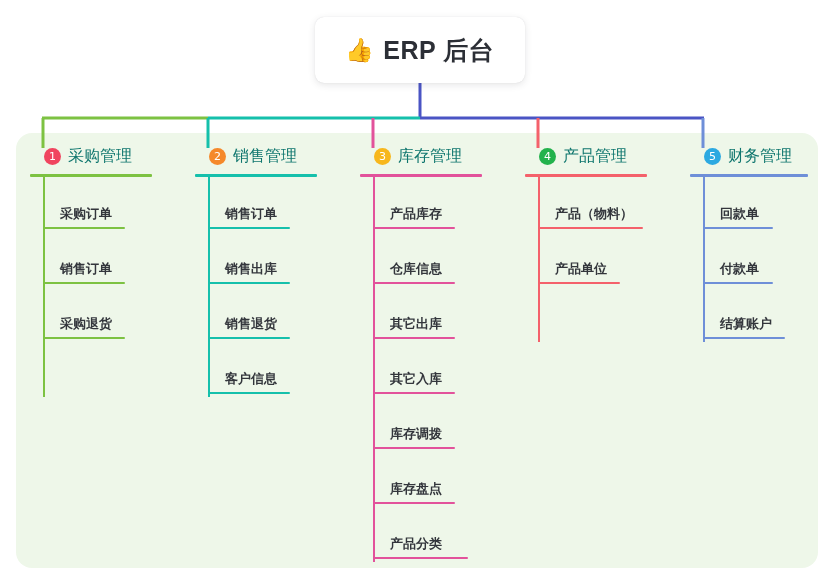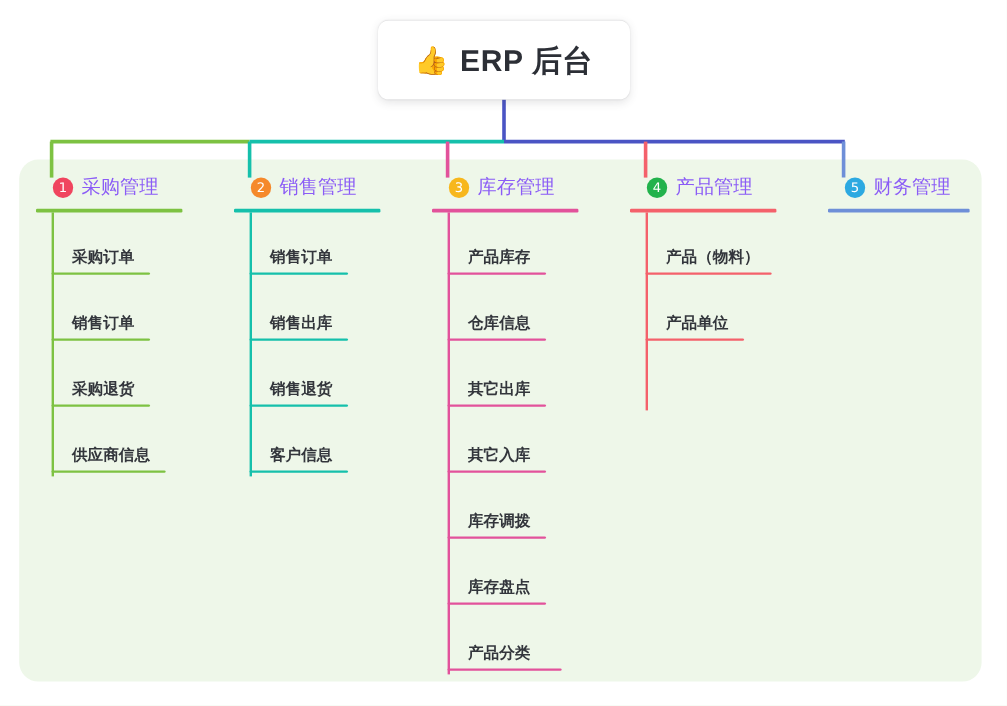--- a/index.html
+++ b/index.html
@@ -98,21 +98,21 @@
     border-radius: 50%;
     color: #ffffff;
     font-size: 11px;
     line-height: 17px;
     text-align: center;
     font-family: "DejaVu Sans", sans-serif;
     flex: none;
   }
   .col-title {
     font-size: 16px;
-    color: #8b5cf6;
+    color: #0f766e;
     white-space: nowrap;
   }
   .head-rule {
     height: 3px;
     margin-top: 6px;
     border-radius: 1px;
   }
   .leaves {
     position: relative;
     margin-top: 0px;
@@ -184,24 +184,20 @@
             <div class="leaf-rule" style="background: rgb(125, 194, 66); width: 82px;"></div>
           </div>
           <div class="leaf">
             <span class="leaf-label">销售订单</span>
             <div class="leaf-rule" style="background: rgb(125, 194, 66); width: 82px;"></div>
           </div>
           <div class="leaf">
             <span class="leaf-label">采购退货</span>
             <div class="leaf-rule" style="background: rgb(125, 194, 66); width: 82px;"></div>
           </div>
-          <div class="leaf">
-            <span class="leaf-label">供应商信息</span>
-            <div class="leaf-rule" style="background: rgb(125, 194, 66); width: 95px;"></div>
-          </div>
         </div>
       </div>
       <div class="column" style="left: 195px; width: 122px;">
         <div class="col-head">
           <span class="badge" style="background: rgb(245, 137, 43);">2</span>
           <span class="col-title">销售管理</span>
         </div>
         <div class="head-rule" style="background: rgb(21, 192, 171); width: 122px;"></div>
         <div class="leaves">
           <div class="spine" style="background: rgb(21, 192, 171); height: 220px;"></div>
@@ -278,16 +274,31 @@
             <div class="leaf-rule" style="background: rgb(244, 97, 107); width: 82px;"></div>
           </div>
         </div>
       </div>
       <div class="column" style="left: 690px; width: 118px;">
         <div class="col-head">
           <span class="badge" style="background: rgb(44, 169, 225);">5</span>
           <span class="col-title">财务管理</span>
         </div>
         <div class="head-rule" style="background: rgb(110, 143, 216); width: 118px;"></div>
+        <div class="leaves">
+          <div class="spine" style="background: rgb(110, 143, 216); height: 165px;"></div>
+          <div class="leaf">
+            <span class="leaf-label">回款单</span>
+            <div class="leaf-rule" style="background: rgb(110, 143, 216); width: 70px;"></div>
+          </div>
+          <div class="leaf">
+            <span class="leaf-label">付款单</span>
+            <div class="leaf-rule" style="background: rgb(110, 143, 216); width: 70px;"></div>
+          </div>
+          <div class="leaf">
+            <span class="leaf-label">结算账户</span>
+            <div class="leaf-rule" style="background: rgb(110, 143, 216); width: 82px;"></div>
+          </div>
+        </div>
       </div>
     </div>
 
 </div>
 
 </body></html>

